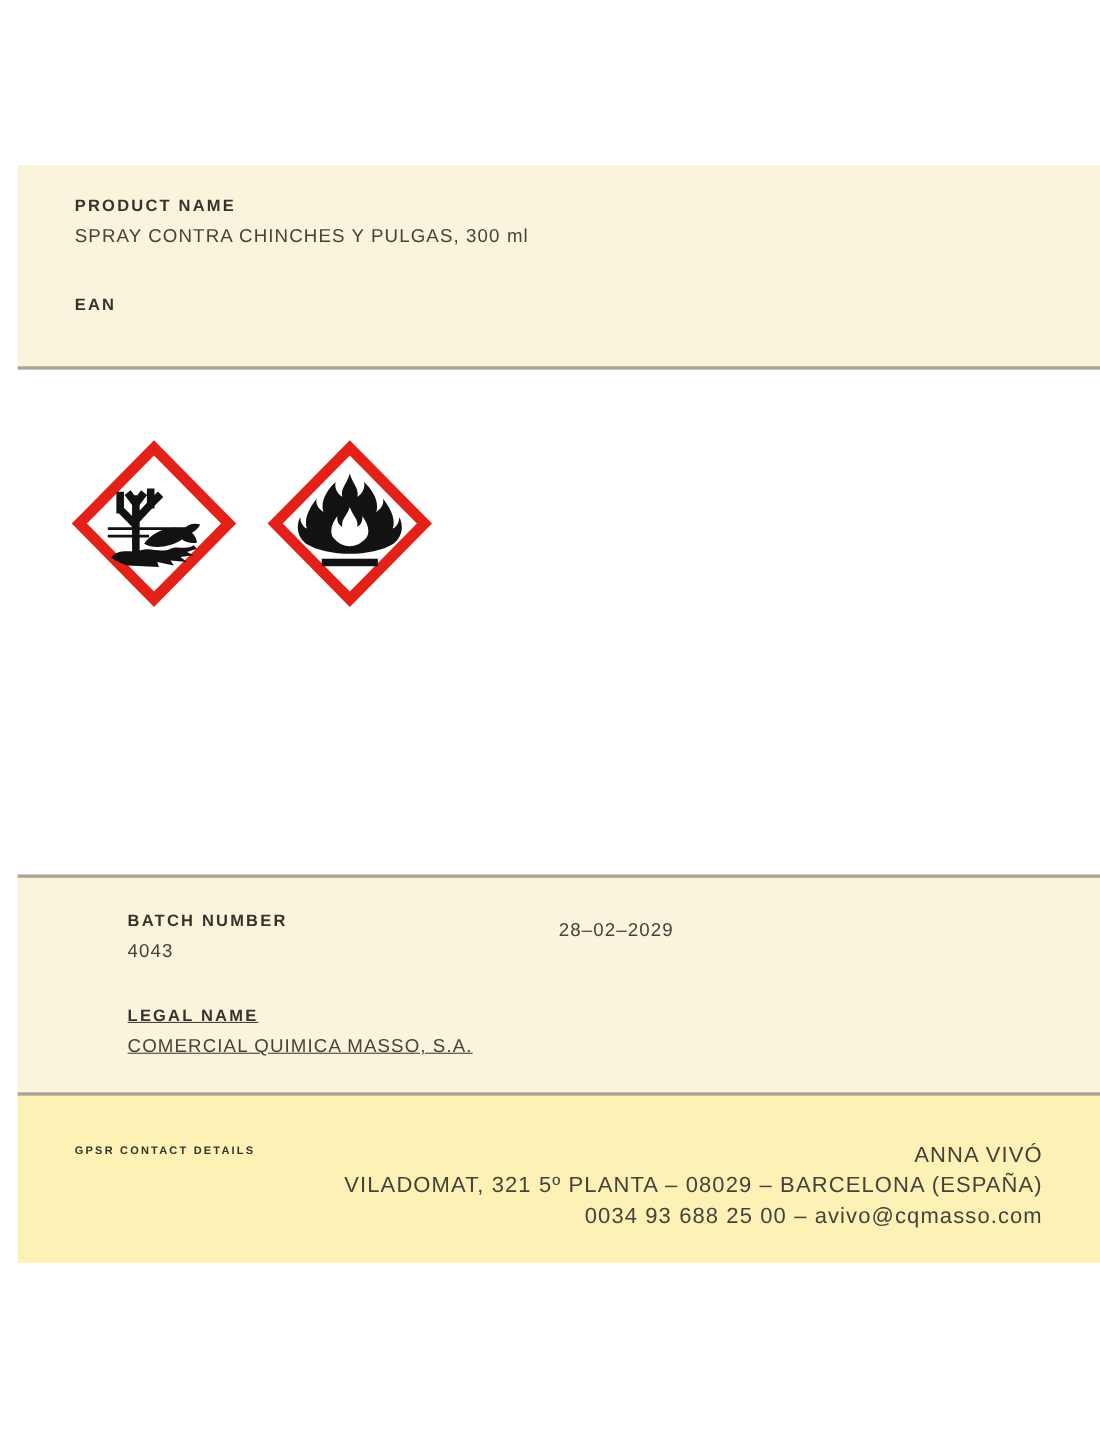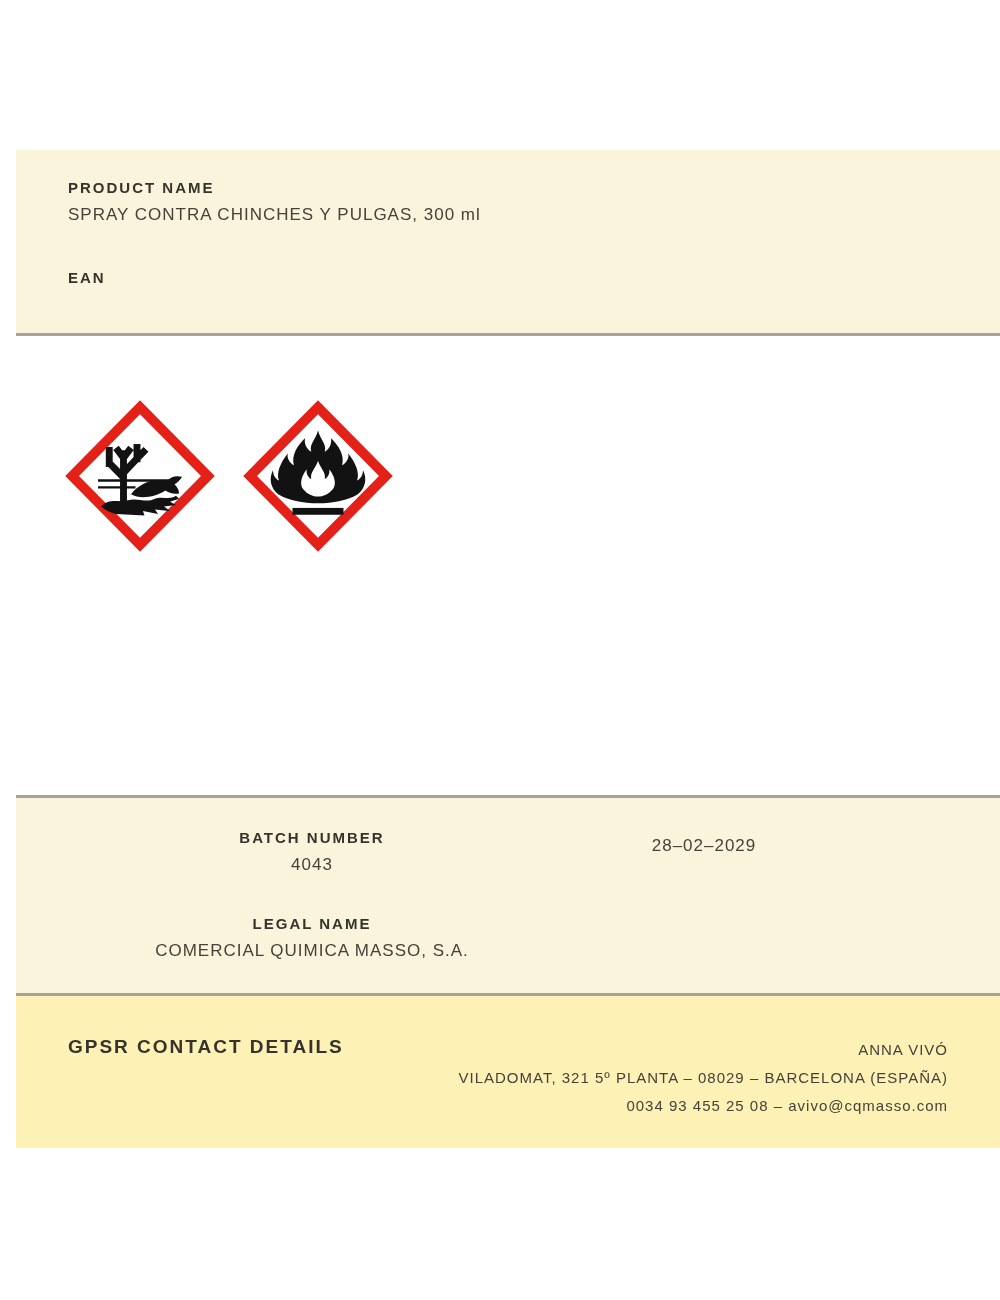--- a/index.html
+++ b/index.html
@@ -38,38 +38,38 @@
   .glyph-white  { fill:#ffffff; }
 
   
   .sec-details {
     top:795px; height:198px;
     background:var(--cream-bg,#faf4dd);
     border-top:3px solid var(--divider,#a8a396);
     padding:30px 100px 0;
   }
   .detail-row { display:flex; }
-  .detail-row + .detail-row { margin-top:40px; }
-  .detail-col { width:50%; text-align:center; }
+  .detail-row + .detail-row { margin-top:40px;text-decoration:underline; }
+  .detail-col { width:50%; }
 
   
   .sec-contact {
     top:993px; height:155px;
     background:var(--yellow-bg,#fdf1b6);
     border-top:3px solid var(--divider,#a8a396);
     padding:40px 52px 0;
     display:flex; justify-content:space-between; align-items:flex-start;
   }
   .contact-label {
-    font-size:19px; font-weight:bold; letter-spacing:2px;
+    font-size:10px; font-weight:bold; letter-spacing:2px;
     line-height:22px; color:var(--label-text,#35332b);
   }
   .contact-lines { text-align:right; }
   .contact-line {
-    font-size:15px; letter-spacing:1px; line-height:28px;
+    font-size:20px; letter-spacing:1px; line-height:28px;
     color:var(--value-text,#46423a);
   }
 </style>
 </head>
 <body>
 
 <div class="band sec-product">
   <div class="field-label">PRODUCT NAME</div>
   <div class="field-value">SPRAY CONTRA CHINCHES Y PULGAS, 300 ml</div>
   <div class="field-label gap-field">EAN</div>
@@ -119,15 +119,15 @@
       <div class="field-value">COMERCIAL QUIMICA MASSO, S.A.</div>
     </div>
   </div>
 </div>
 
 <div class="band sec-contact">
   <div class="contact-label">GPSR CONTACT DETAILS</div>
   <div class="contact-lines">
     <div class="contact-line">ANNA VIVÓ</div>
     <div class="contact-line">VILADOMAT, 321 5º PLANTA – 08029 – BARCELONA (ESPAÑA)</div>
-    <div class="contact-line">0034 93 455 25 08 – avivo@cqmasso.com</div>
+    <div class="contact-line">0034 93 688 25 00 – avivo@cqmasso.com</div>
   </div>
 </div>
 
 </body></html>

